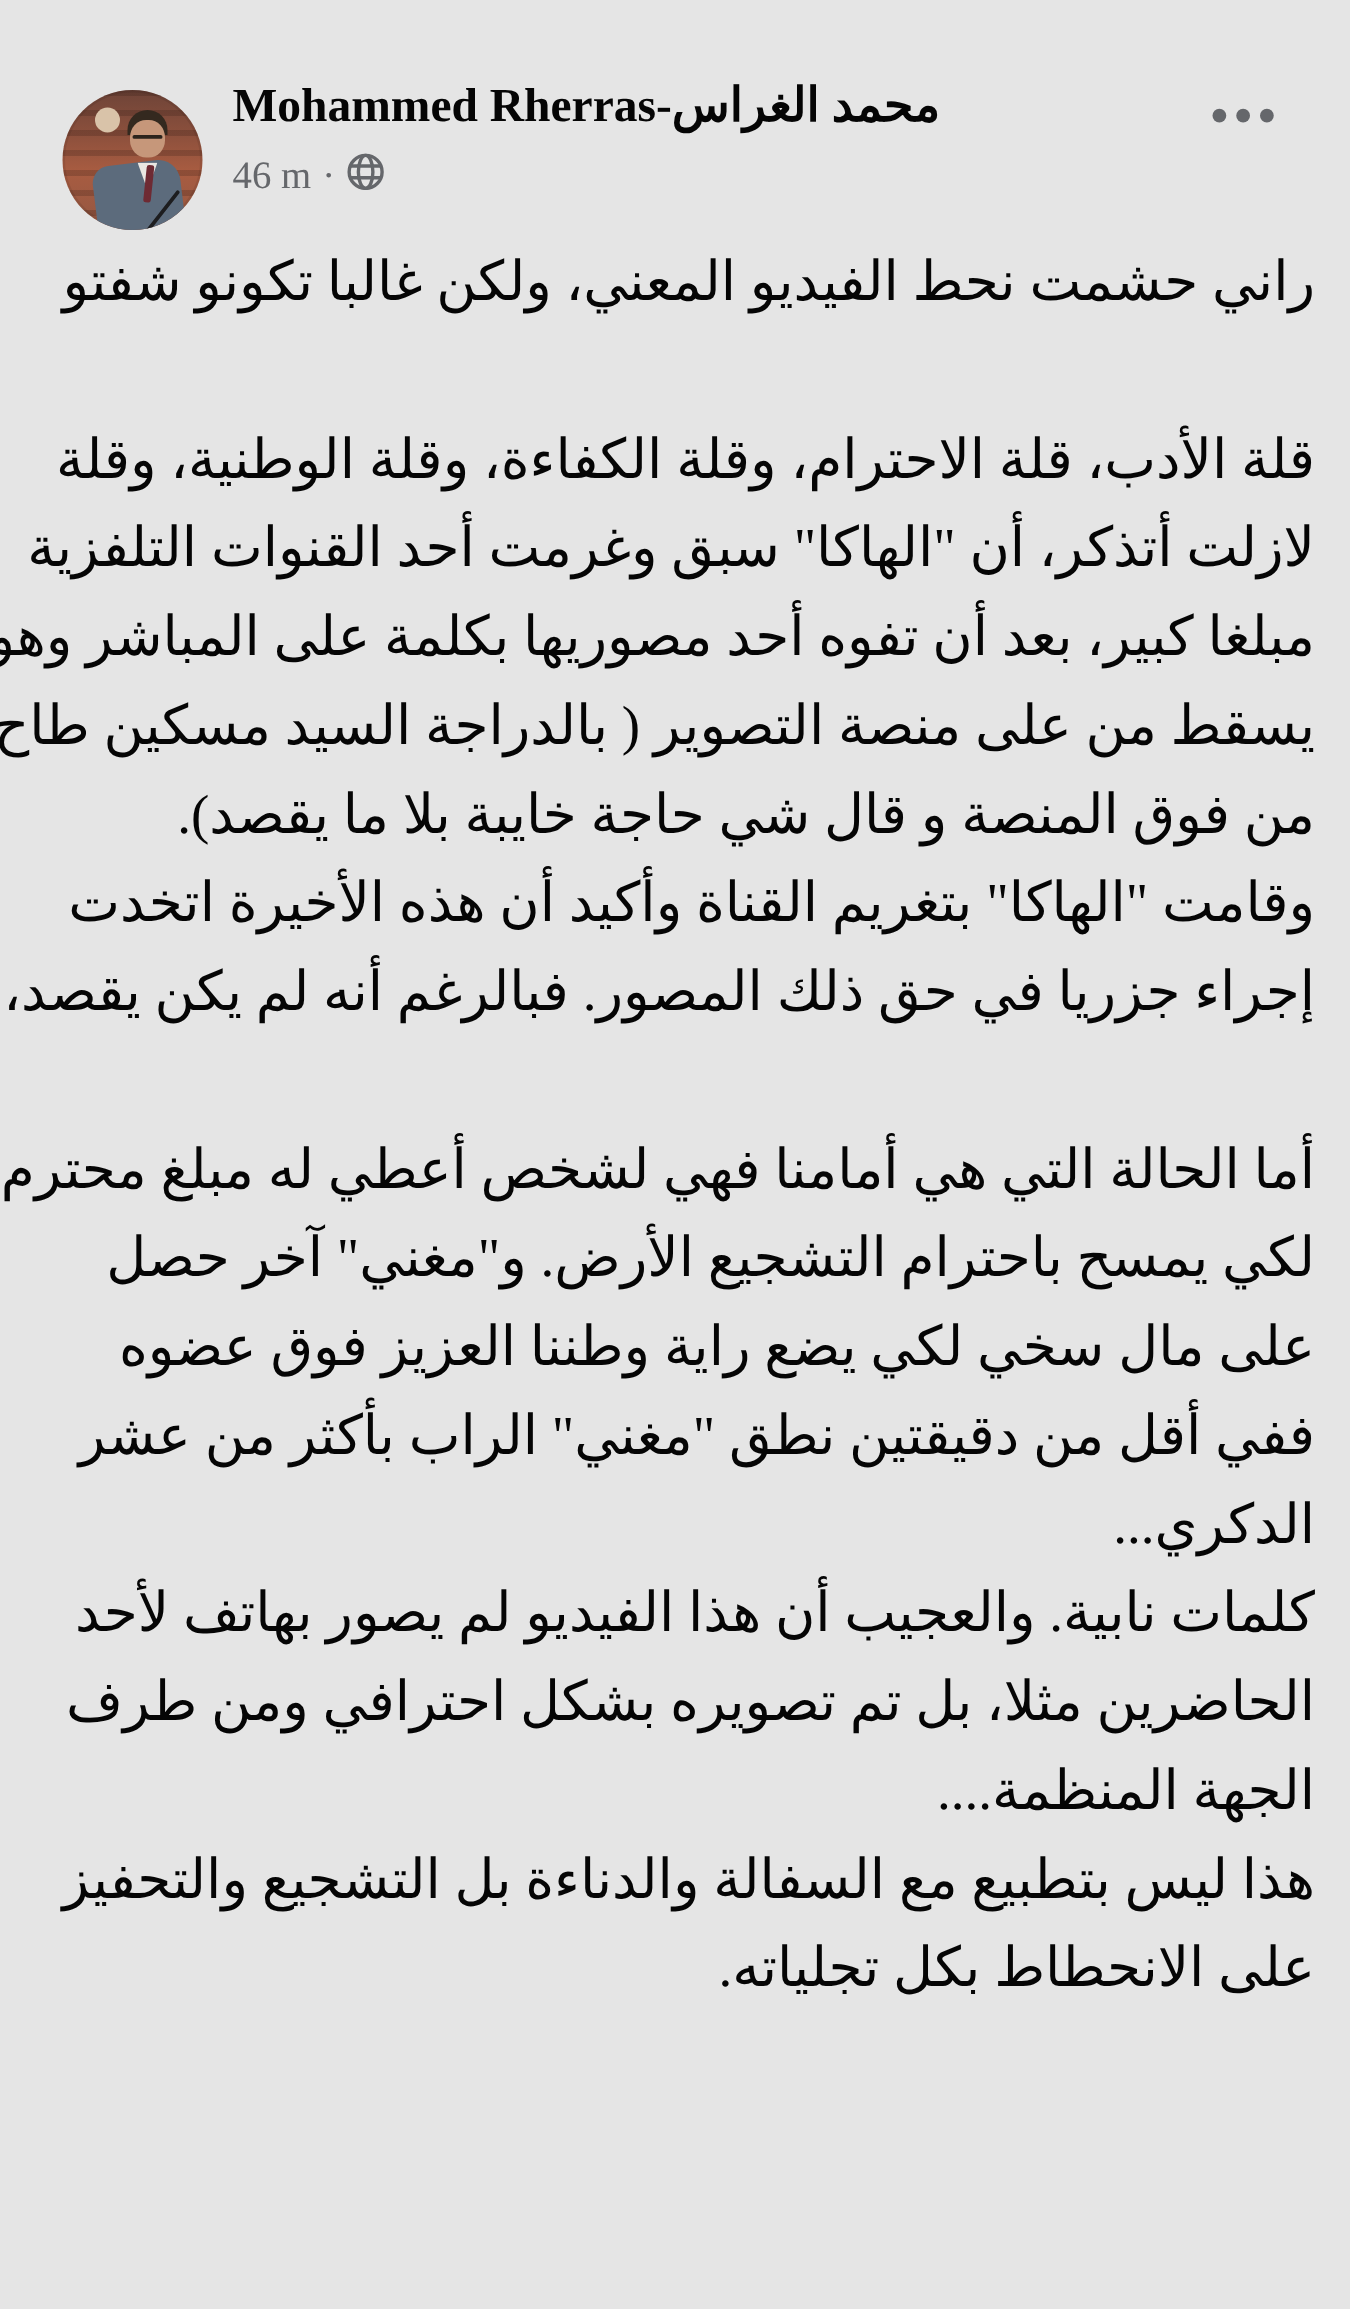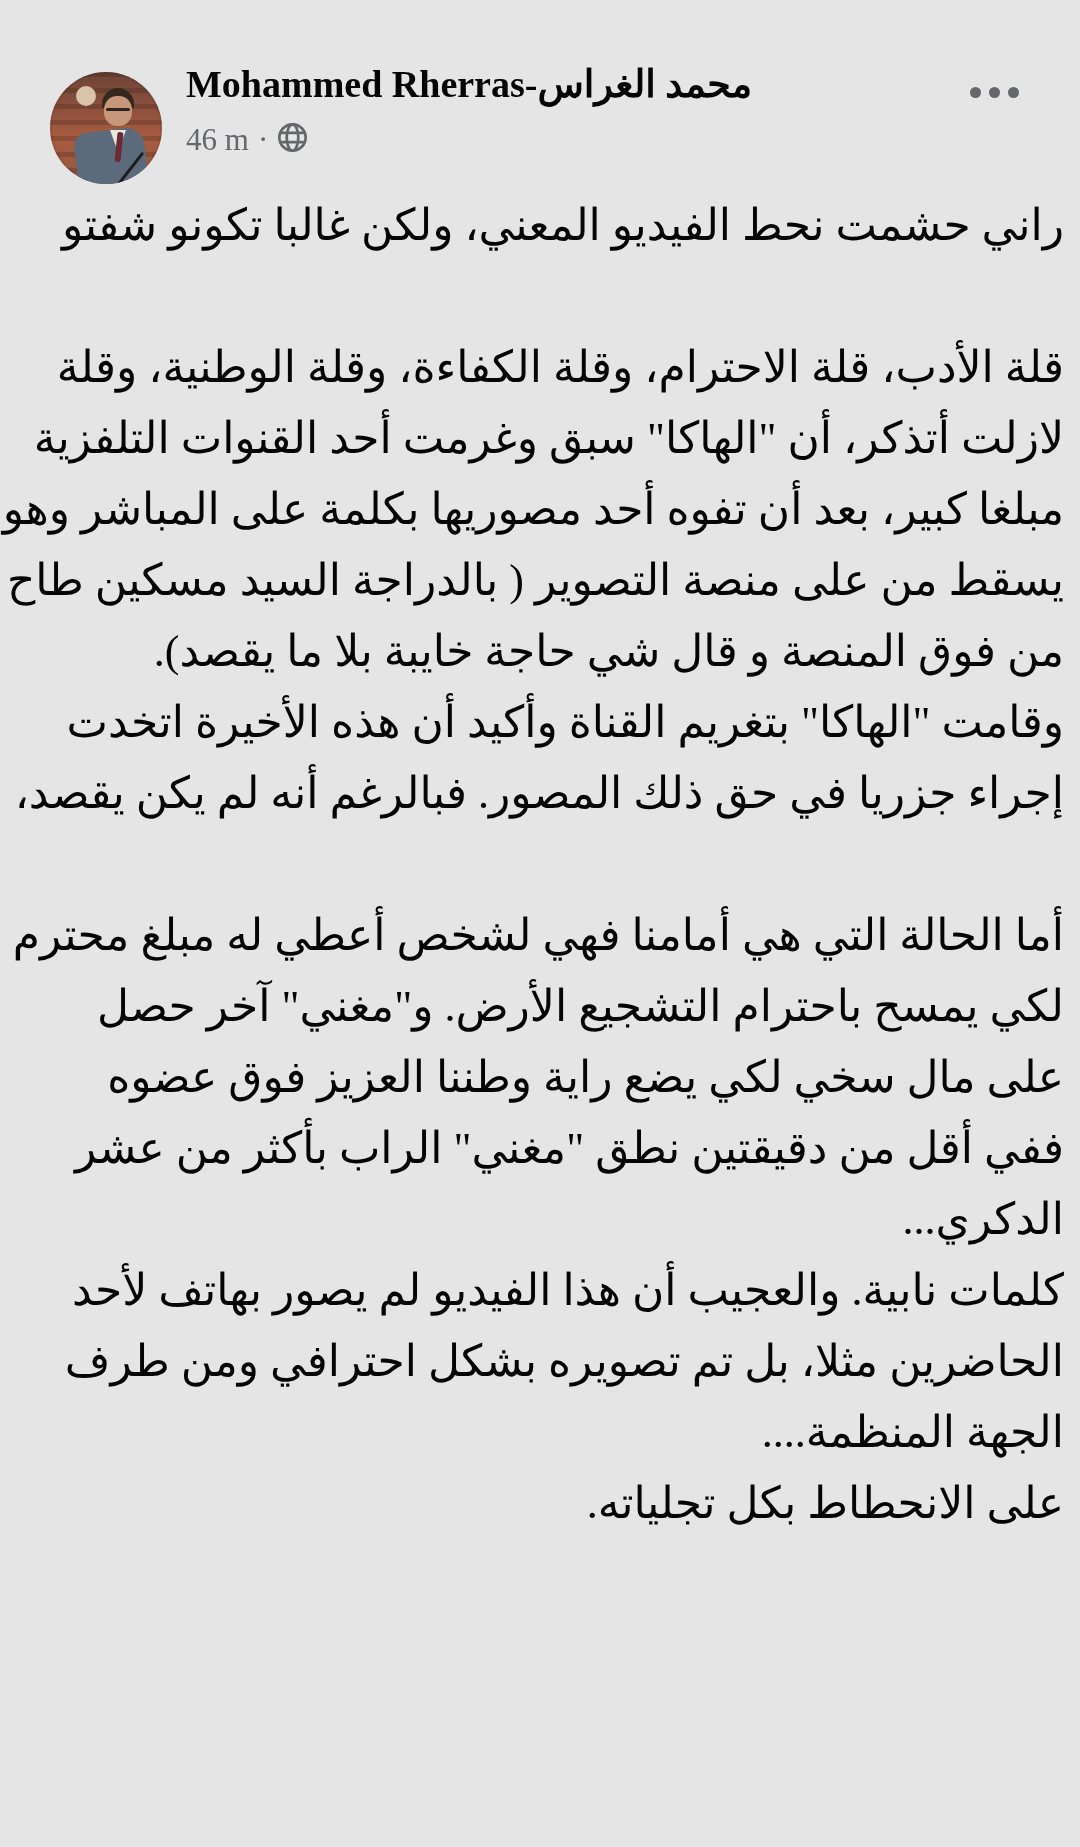--- a/index.html
+++ b/index.html
@@ -65,21 +65,21 @@
   }
   .globe{display:inline-flex;align-items:center;}
   .menu{
     position:absolute;left:970px;top:80px;width:62px;height:24px;
     display:flex;align-items:center;gap:8px;cursor:pointer;
   }
   .menu .dot{width:11px;height:11px;border-radius:50%;background:#65676b;}
   
   .post-body{
     position:absolute;top:190px;left:0;right:0;
-    padding:0 16px 0 36px;
+    padding:0 28px 0 36px;
     direction:rtl;text-align:right;
     font-size:44px;line-height:71px;color:#050505;
   }
   .para{margin:0 0 71px 0;}
   .para:last-child{margin-bottom:0;}
   .line{white-space:nowrap;}
 </style>
 </head>
 <body>
 
@@ -135,17 +135,18 @@
       </div>
       <div class="para">
         <div class="line">أما الحالة التي هي أمامنا فهي لشخص أعطي له مبلغ محترم</div>
         <div class="line">لكي يمسح باحترام التشجيع الأرض.  و"مغني" آخر حصل</div>
         <div class="line">على مال سخي لكي يضع راية وطننا العزيز فوق عضوه</div>
         <div class="line">ففي أقل من دقيقتين نطق "مغني" الراب بأكثر من عشر</div>
         <div class="line">الدكري...</div>
         <div class="line">كلمات نابية. والعجيب أن هذا الفيديو لم يصور بهاتف لأحد</div>
         <div class="line">الحاضرين مثلا، بل تم تصويره بشكل احترافي ومن طرف</div>
         <div class="line">الجهة المنظمة....</div>
+        <div class="line">هذا ليس بتطبيع مع السفالة والدناءة بل التشجيع والتحفيز</div>
         <div class="line">على الانحطاط بكل تجلياته.</div>
       </div>
     </div>
 
 </div>
 
 </body></html>

